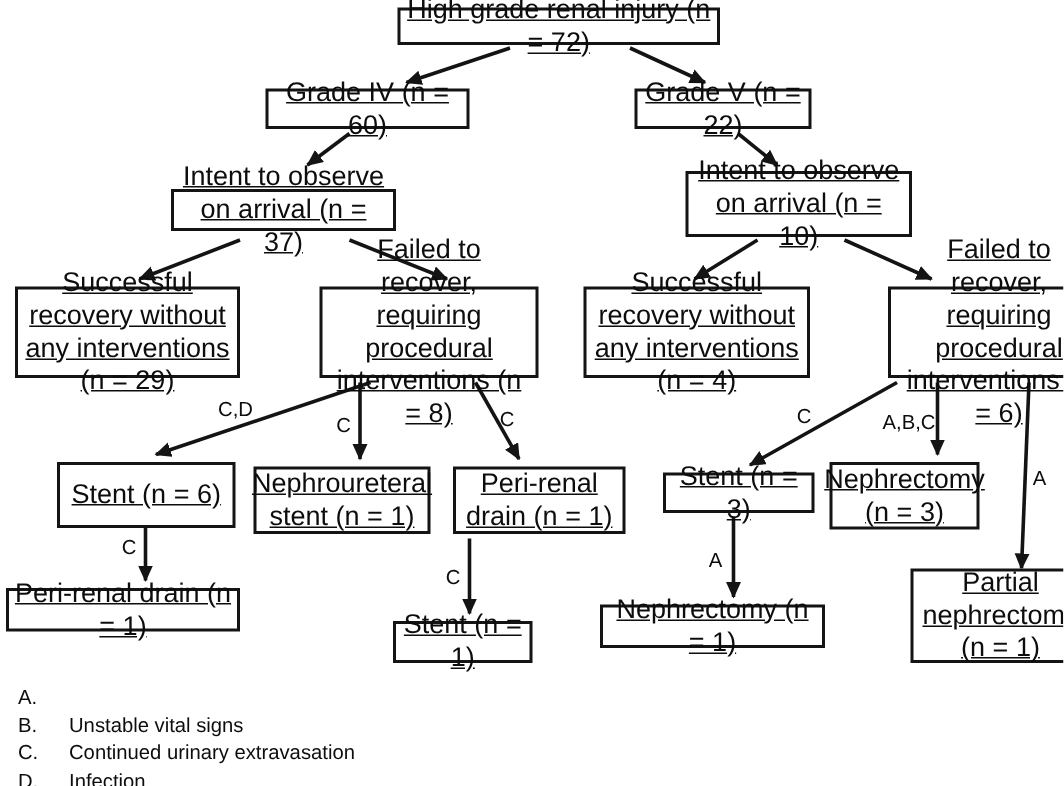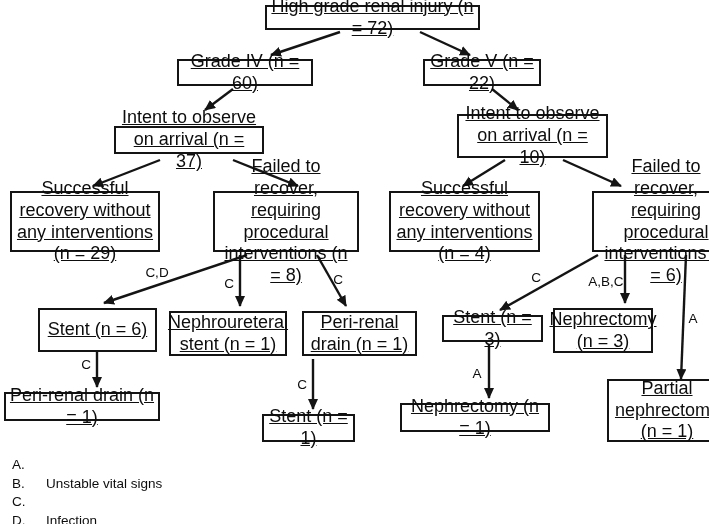--- a/index.html
+++ b/index.html
@@ -119,20 +119,21 @@
   <div id="legend">
     <div class="legend-row">
       <span class="legend-key">A.</span>
     </div>
     <div class="legend-row">
       <span class="legend-key">B.</span>
       <span>Unstable vital signs</span>
     </div>
     <div class="legend-row">
       <span class="legend-key">C.</span>
+      <span>Continued urinary extravasation</span>
     </div>
     <div class="legend-row">
       <span class="legend-key">D.</span>
       <span>Infection</span>
     </div>
   </div>
 
 </div>
 
 </body></html>

